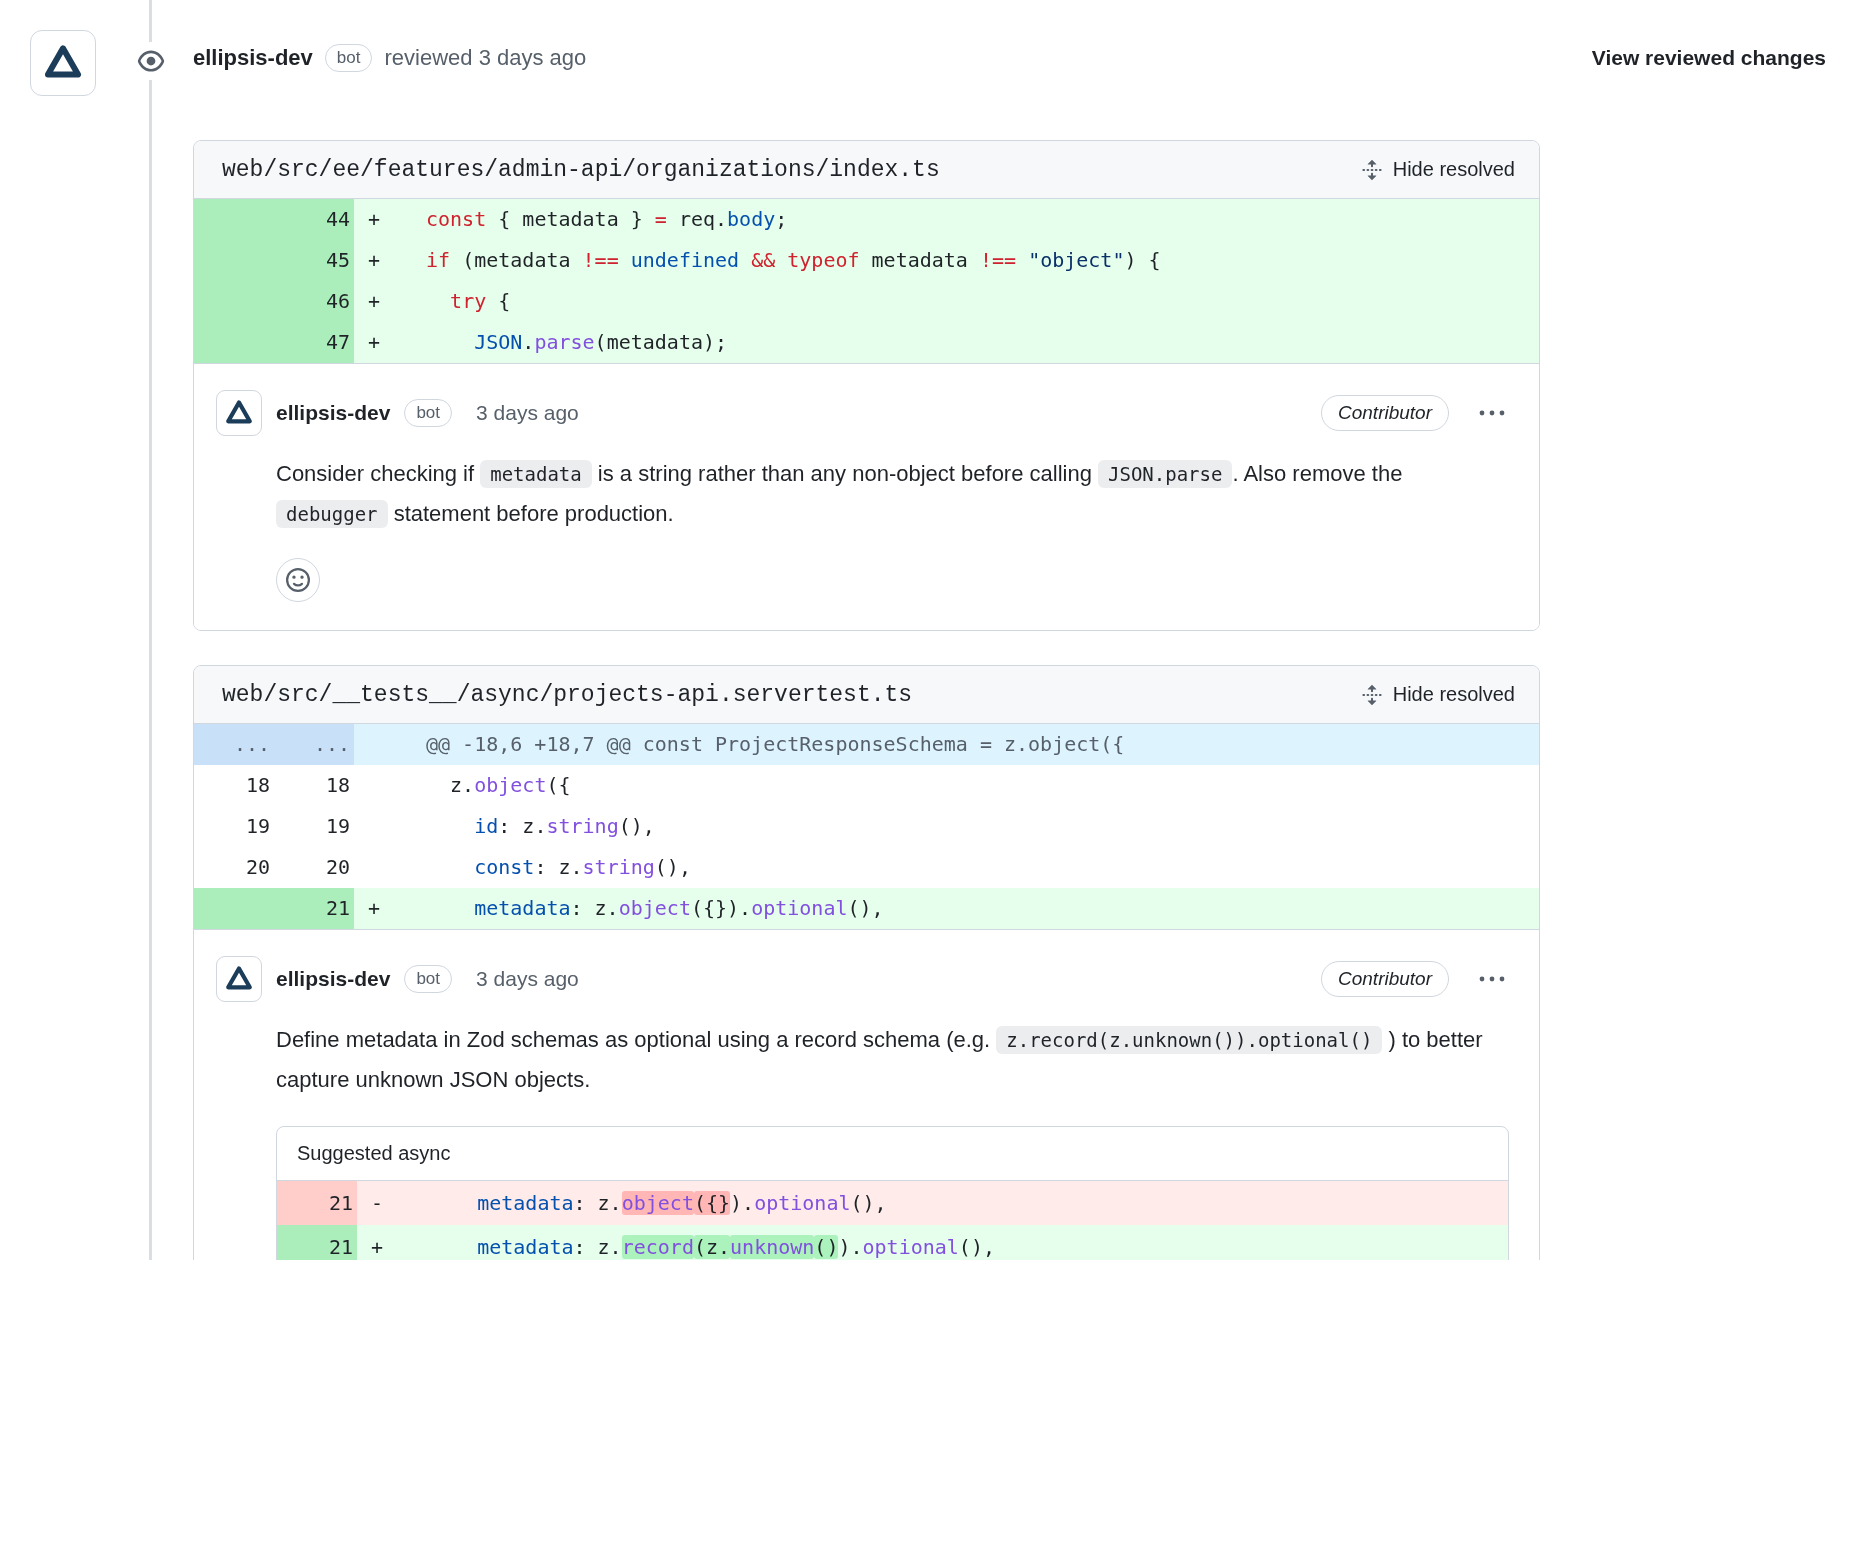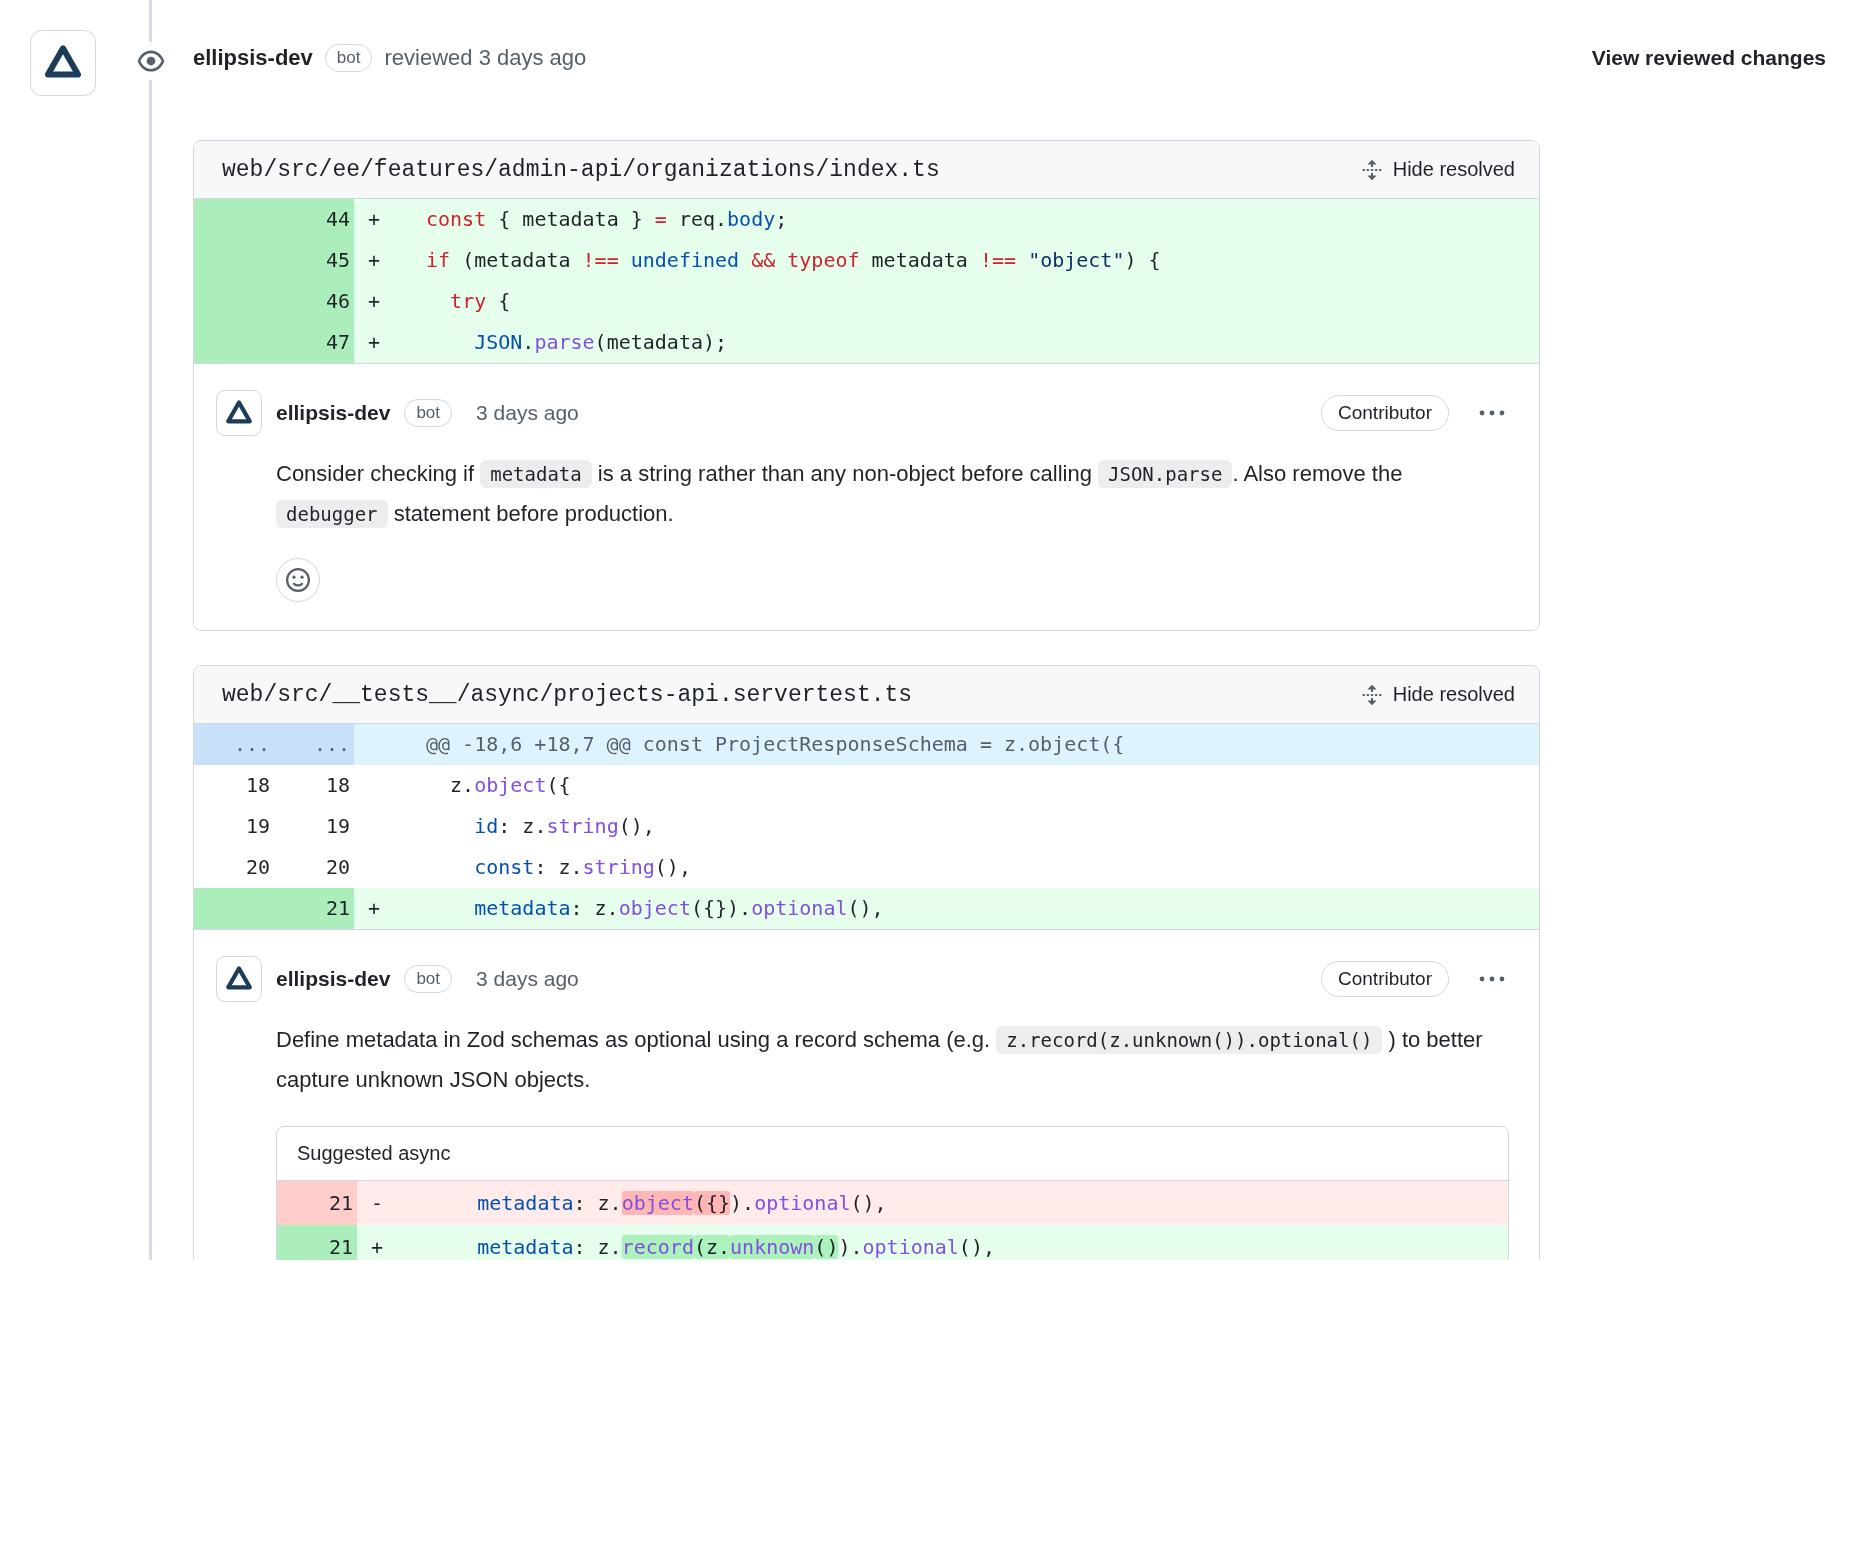--- a/index.html
+++ b/index.html
@@ -50,21 +50,21 @@
   .sy-p { color:#1f2328; } .sy-k { color:#cf222e; } .sy-f { color:#8250df; }
   .sy-b { color:#0550ae; } .sy-s { color:#0a3069; } .sy-hk { color:#57606a; }
 
   
   .comment { padding:26px 30px 28px 22px; background:#fff; }
   .c-head { display:flex; align-items:center; gap:14px; }
   .avatar-sm { width:46px; height:46px; border:1px solid #d0d7de; border-radius:9px; background:#fff;
                display:flex; align-items:center; justify-content:center; flex:0 0 46px; }
   .c-author { font-size:21px; font-weight:700; color:#1f2328; }
   .c-time { font-size:21px; color:#57606a; margin-left:10px; }
-  .c-right { margin-left:auto; display:flex; align-items:center; gap:26px; }
+  .c-right { margin-left:auto; display:flex; align-items:center; gap:26px;font-style:italic; }
   .pill-role { font-size:19px; color:#1f2328; border:1px solid #d0d7de; border-radius:2em; padding:6px 16px; }
   .kebab-btn { background:none; border:none; cursor:pointer; display:flex; align-items:center; padding:4px; }
   .c-body { margin:18px 0 0 60px; font-size:22px; line-height:40px; color:#1f2328; }
   .ichip { font-family:"DejaVu Sans Mono","Liberation Mono",monospace; font-size:19px;
            background:rgba(175,184,193,.25); padding:3px 10px; border-radius:6px; }
   .emoji-btn { margin:24px 0 0 60px; width:44px; height:44px; border-radius:50%; border:1px solid #d0d7de;
                background:#fff; display:flex; align-items:center; justify-content:center; cursor:pointer; }
 
   
   .suggestion { margin:26px 0 0 60px; border:1px solid #d0d7de; border-radius:8px; overflow:hidden; background:#fff; }

